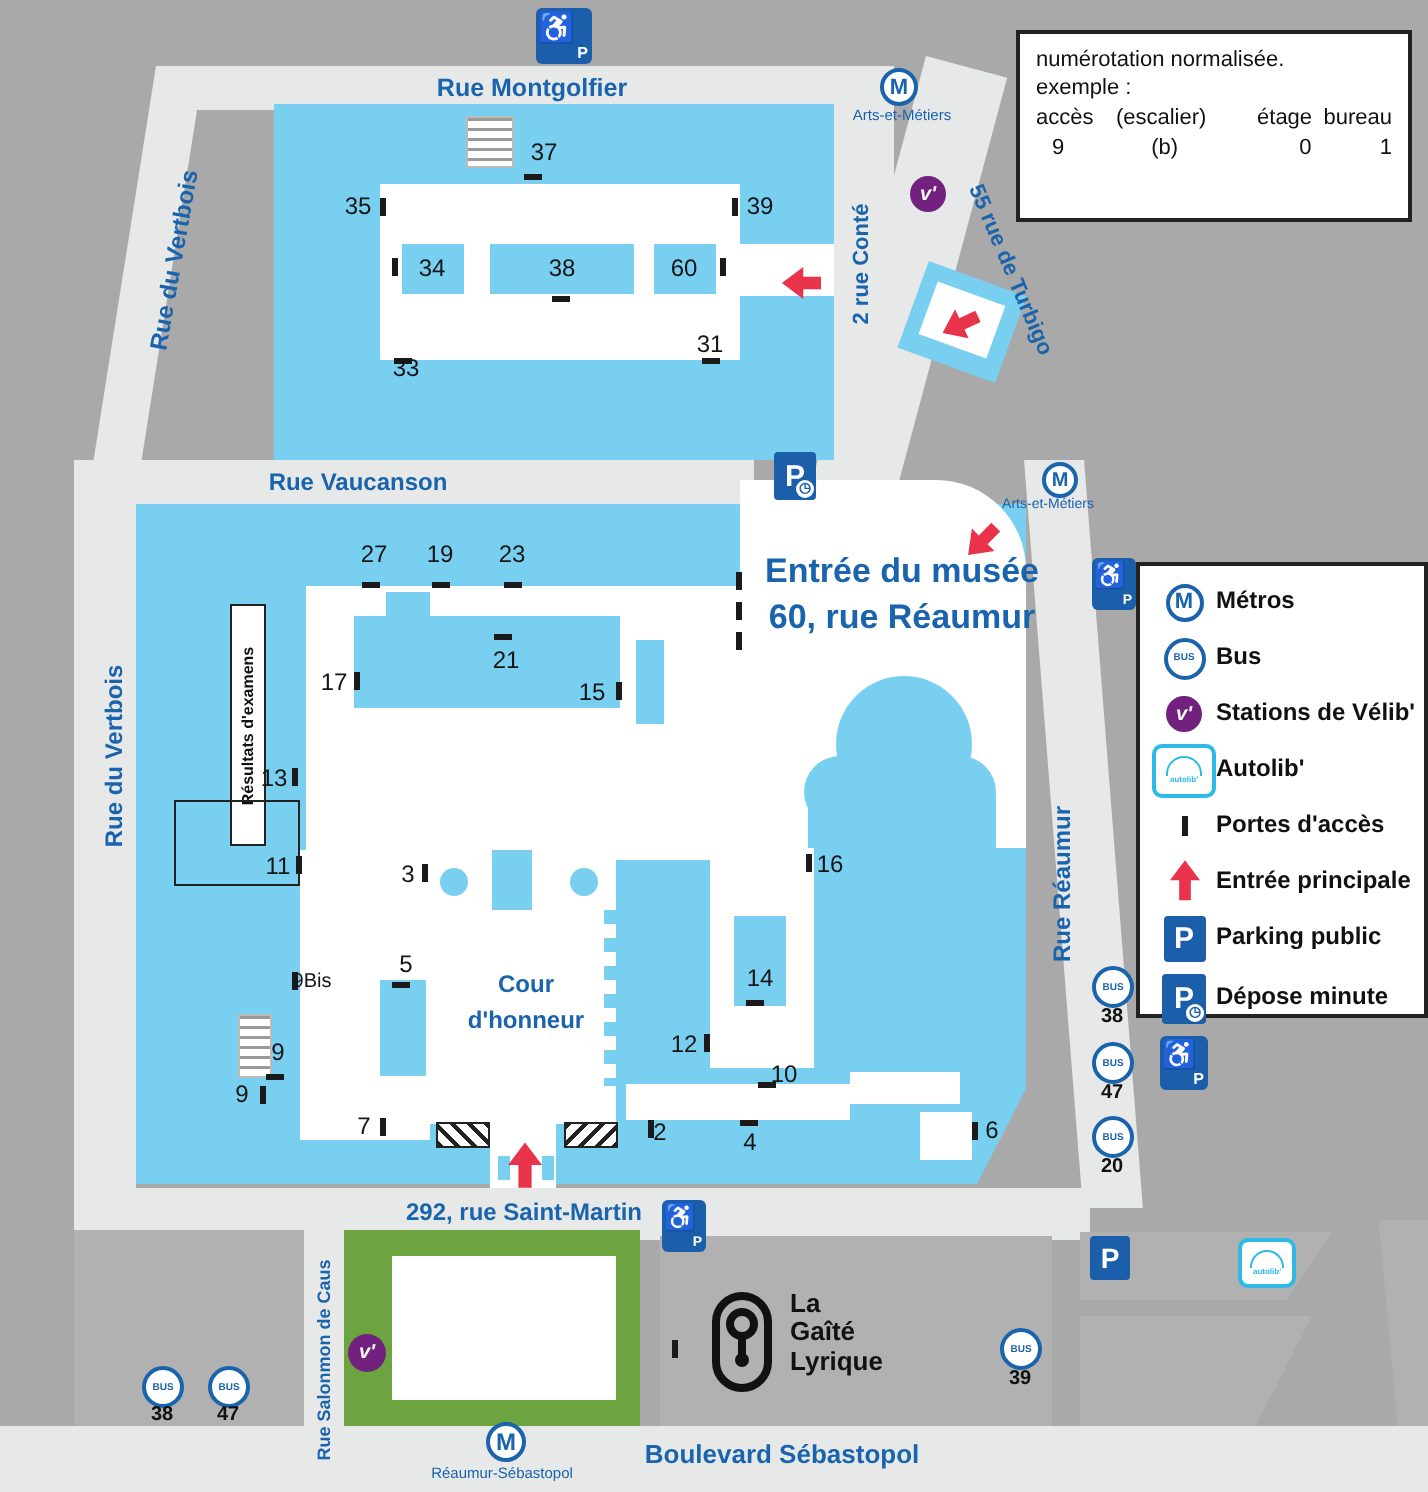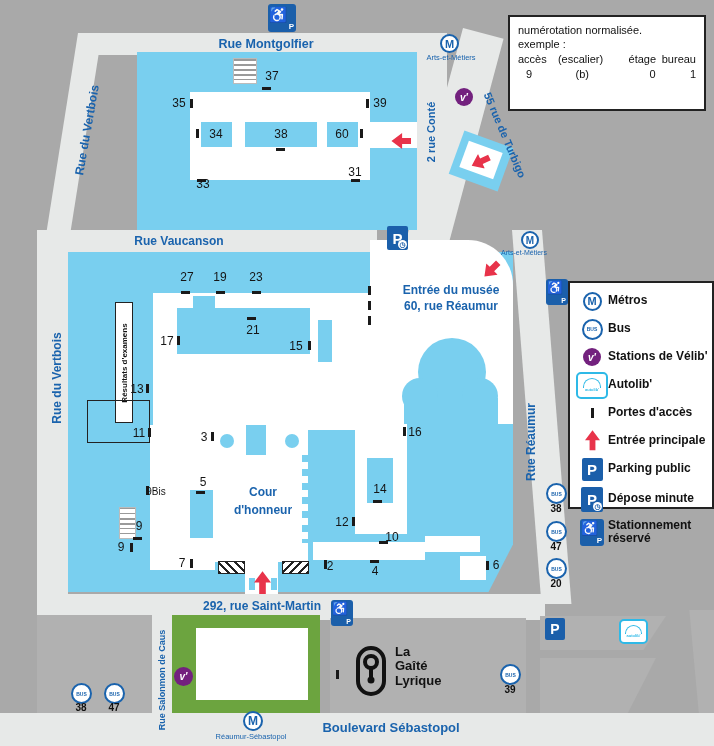--- a/index.html
+++ b/index.html
@@ -11,21 +11,21 @@
   .white{background:#fff;}
   .blk{background:#B1B1B1;}
   .green{background:#6CA43F;}
   .num{position:absolute;transform:translate(-50%,-50%);font-size:12px;color:#151515;white-space:nowrap;}
   .tickv{position:absolute;width:3px;height:9px;background:#1a1a1a;}
   .tickh{position:absolute;width:9px;height:3px;background:#1a1a1a;}
   .slabel{position:absolute;transform:translate(-50%,-50%);color:#1A63AD;font-weight:bold;
           font-size:12px;white-space:nowrap;}
   .r-90{transform:translate(-50%,-50%) rotate(-90deg);}
   .blabel{position:absolute;transform:translate(-50%,-50%);color:#1A63AD;font-weight:bold;
-          font-size:12px;text-align:center;white-space:nowrap;line-height:1.5;}
+          font-size:17px;text-align:center;white-space:nowrap;line-height:1.5;}
   .mlabel{position:absolute;transform:translate(-50%,0);color:#1A63AD;font-size:7.5px;white-space:nowrap;}
   
   .metro{position:absolute;border:2px solid #1A63AD;border-radius:50%;background:#fff;color:#1A63AD;
          font-weight:bold;display:flex;align-items:center;justify-content:center;}
   .busic{position:absolute;width:17px;height:17px;border:2px solid #1A63AD;border-radius:50%;background:#fff;
          color:#1A63AD;font-weight:bold;font-size:5px;display:flex;align-items:center;justify-content:center;}
   .busnum{position:absolute;transform:translate(-50%,0);font-size:10px;font-weight:bold;color:#111;}
   .velib{position:absolute;background:#73217E;border-radius:50%;color:#fff;font-weight:bold;
          font-style:italic;display:flex;align-items:center;justify-content:center;}
   .pk{position:absolute;background:#1B5FAA;color:#fff;font-weight:bold;border-radius:2px;
@@ -379,17 +379,16 @@
         </span>
       <span class="llab">Dépose minute</span>
     </div>
     <div class="lrow" style="margin-top:8px;">
       <span class="lic">
           <span class="hcp" style="width:24px;height:27px;position:relative;display:inline-block;">
             <span class="wc" style="font-size:14px;">♿</span>
             <span class="pp">P</span>
           </span>
         </span>
-      <span class="llab" style="max-width:100px;">Stationnement réservé</span>
     </div>
   </div>
 
 </div>
 
 </body></html>

